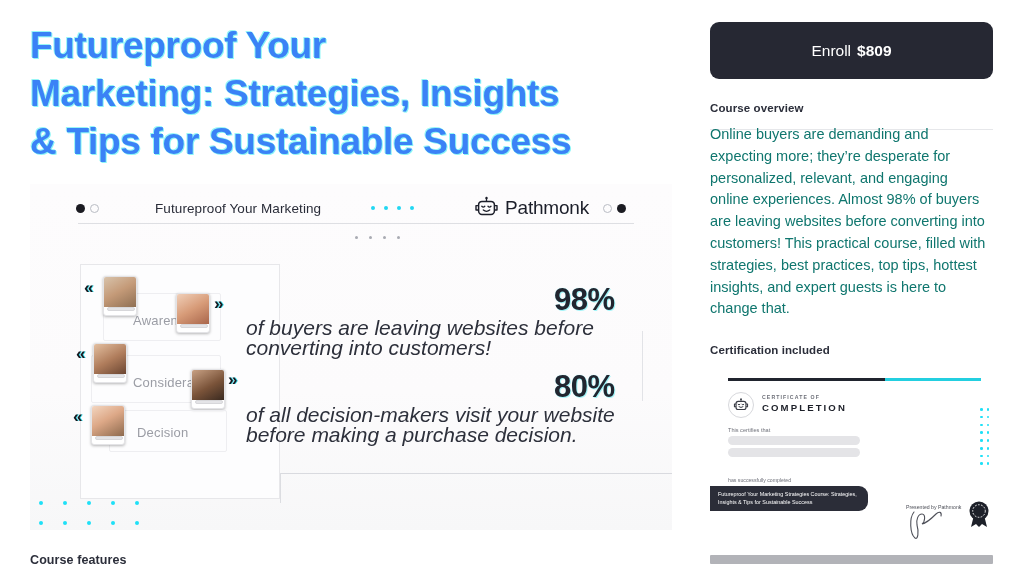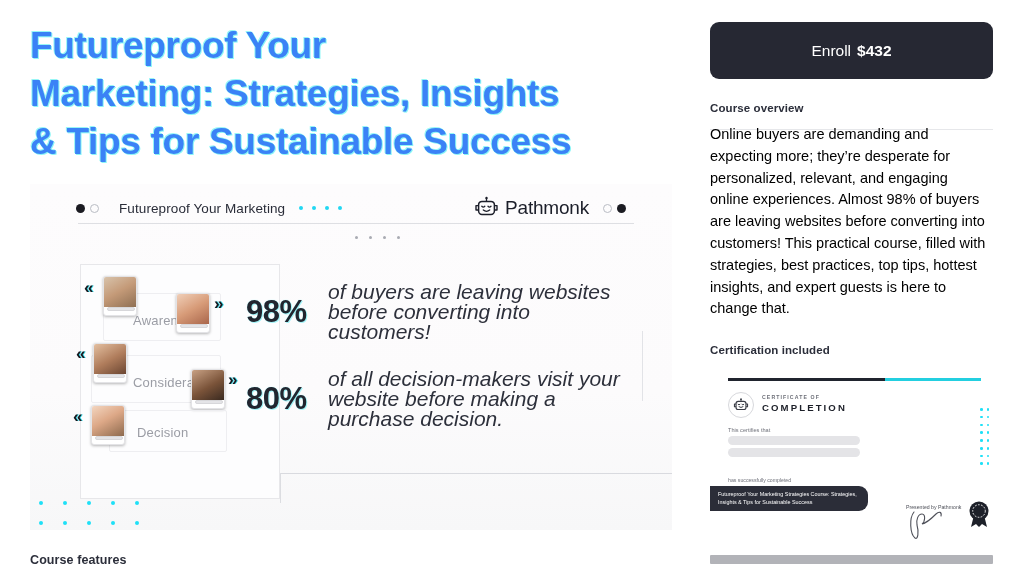--- a/index.html
+++ b/index.html
@@ -24,21 +24,21 @@
   #course-title .tl { display: block; white-space: nowrap; }
 
   
   #slide-card {
     position: absolute; left: 30px; top: 184px; width: 642px; height: 346px;
     background: linear-gradient(180deg,#fdfcfd 0%, #fcfbfc 60%, #f7f7f8 100%);
     overflow: hidden;
   }
   #slide-header {
     position: absolute; left: 0; top: 8px; width: 642px; height: 32px;
-    display: flex; align-items: center;
+    display: flex; align-items: center; gap: 36px;
   }
   .dot-sm { width: 9px; height: 9px; border-radius: 50%; display: inline-block; }
   .dot-fill { background: #1b1b22; }
   .dot-ring { border: 1.4px solid #b9bcc4; background: transparent; }
   #hdr-left { margin-left: 46px; display: flex; gap: 5px; align-items: center; }
   #slide-name {
     margin-left: 20px; font-size: 13.5px; color: #2a2d39; font-weight: 500;
     letter-spacing: .1px; white-space: nowrap;
   }
   #hdr-cyan-dots { margin-left: 14px; display: flex; gap: 9px; align-items: center; }
@@ -80,21 +80,21 @@
   .pcard .face { position: absolute; left: 0; top: 0; width: 100%; height: 30px; }
   .pcard .bar {
     position: absolute; left: 3px; bottom: 4px; width: 28px; height: 4px;
     border-radius: 2px; background: #e4e4e7; border: 1px solid #d7d7da;
   }
   .chev { position: absolute; font-size: 17px; font-weight: 700; color: #16171d;
           line-height: 1; letter-spacing: -3px;
           text-shadow: 1px 0 0 #3ae0f0; }
 
   
-  .stat { position: absolute; display: flex; align-items: center; }
+  .stat { position: absolute; display: flex; align-items: flex-end; flex-direction: column; }
   .stat-num {
     font-size: 31px; font-weight: 700; color: #22252f; letter-spacing: -.5px;
     text-shadow: 0 0 1px #8ef0f5, 1px 1px 0 #a6f4f8;
     width: 82px; flex: none;
   }
   .stat-txt { font-size: 21px; line-height: 20px; color: #2d303b; font-style: italic; }
 
   #stat-rule {
     position: absolute; left: 250px; top: 289px; width: 394px; height: 1px;
     background: #d9dadf;
@@ -134,21 +134,21 @@
   #enroll-price { font-weight: 700; }
 
   .sec-head {
     position: absolute; left: 0; width: 283px;
     font-size: 11.5px; font-weight: 700; color: #2b2e3a; letter-spacing: .1px;
     padding-bottom: 15px; border-bottom: 1px solid #e6e7ea;
   }
   #overview-head { top: 102px; }
   #overview-body {
     position: absolute; left: 0; top: 124px; width: 280px;
-    font-size: 14.5px; line-height: 21.8px; color: #000000;
+    font-size: 14.5px; line-height: 21.8px; color: #0f766e;
   }
   #cert-head { top: 344px; }
 
   
   #cert-card {
     position: absolute; left: 0; top: 366px; width: 283px; height: 200px;
     background: #ffffff; overflow: hidden;
   }
   #cert-topbar {
     position: absolute; left: 18px; top: 12px; width: 253px; height: 3px;
@@ -373,21 +373,21 @@
         </div>
     </div>
 
     <div id="course-features">Course features</div>
   </div>
 
   <div id="right-col">
 
     <button id="enroll-btn">
       <span id="enroll-label">Enroll</span>
-      <span id="enroll-price">$432</span>
+      <span id="enroll-price">$809</span>
     </button>
 
     <div class="sec-head" id="overview-head">Course overview</div>
     <p id="overview-body">Online buyers are demanding and expecting more; they’re desperate for personalized, relevant, and engaging online experiences. Almost 98% of buyers are leaving websites before converting into customers! This practical course, filled with strategies, best practices, top tips, hottest insights, and expert guests is here to change that.</p>
 
     <div class="sec-head" id="cert-head">Certification included</div>
 
     <div id="cert-card">
       <div id="cert-topbar"></div>
 

